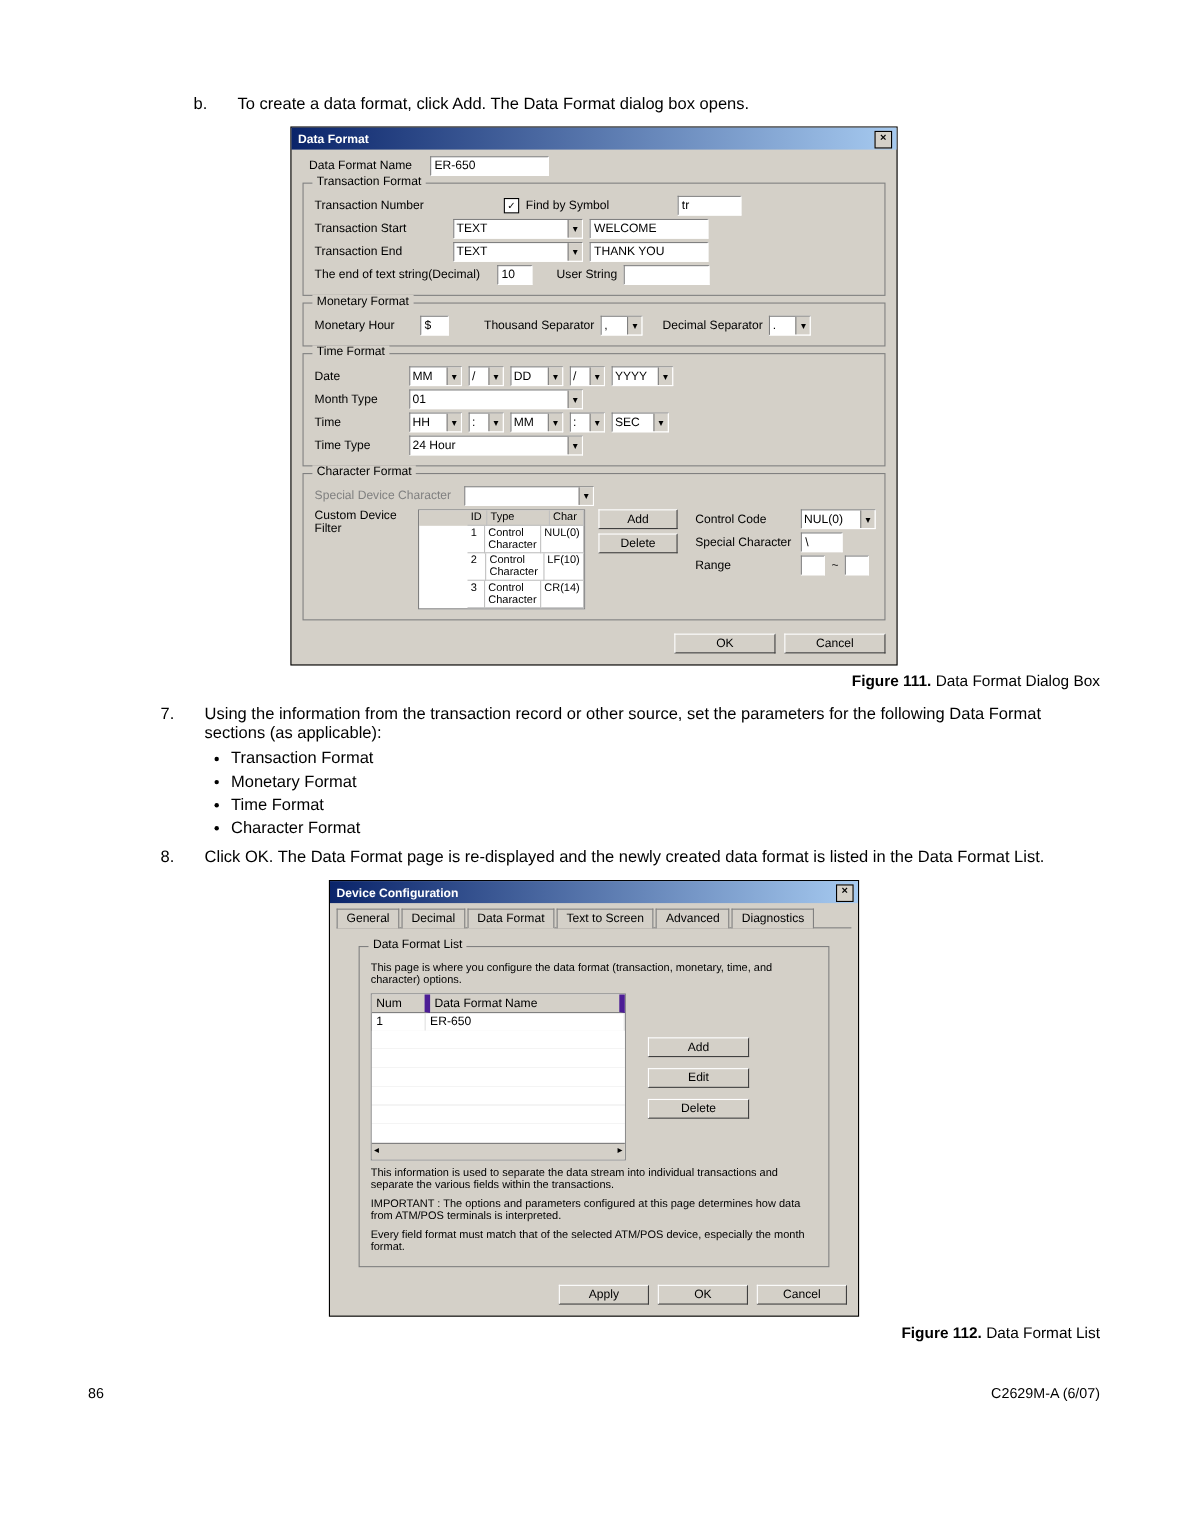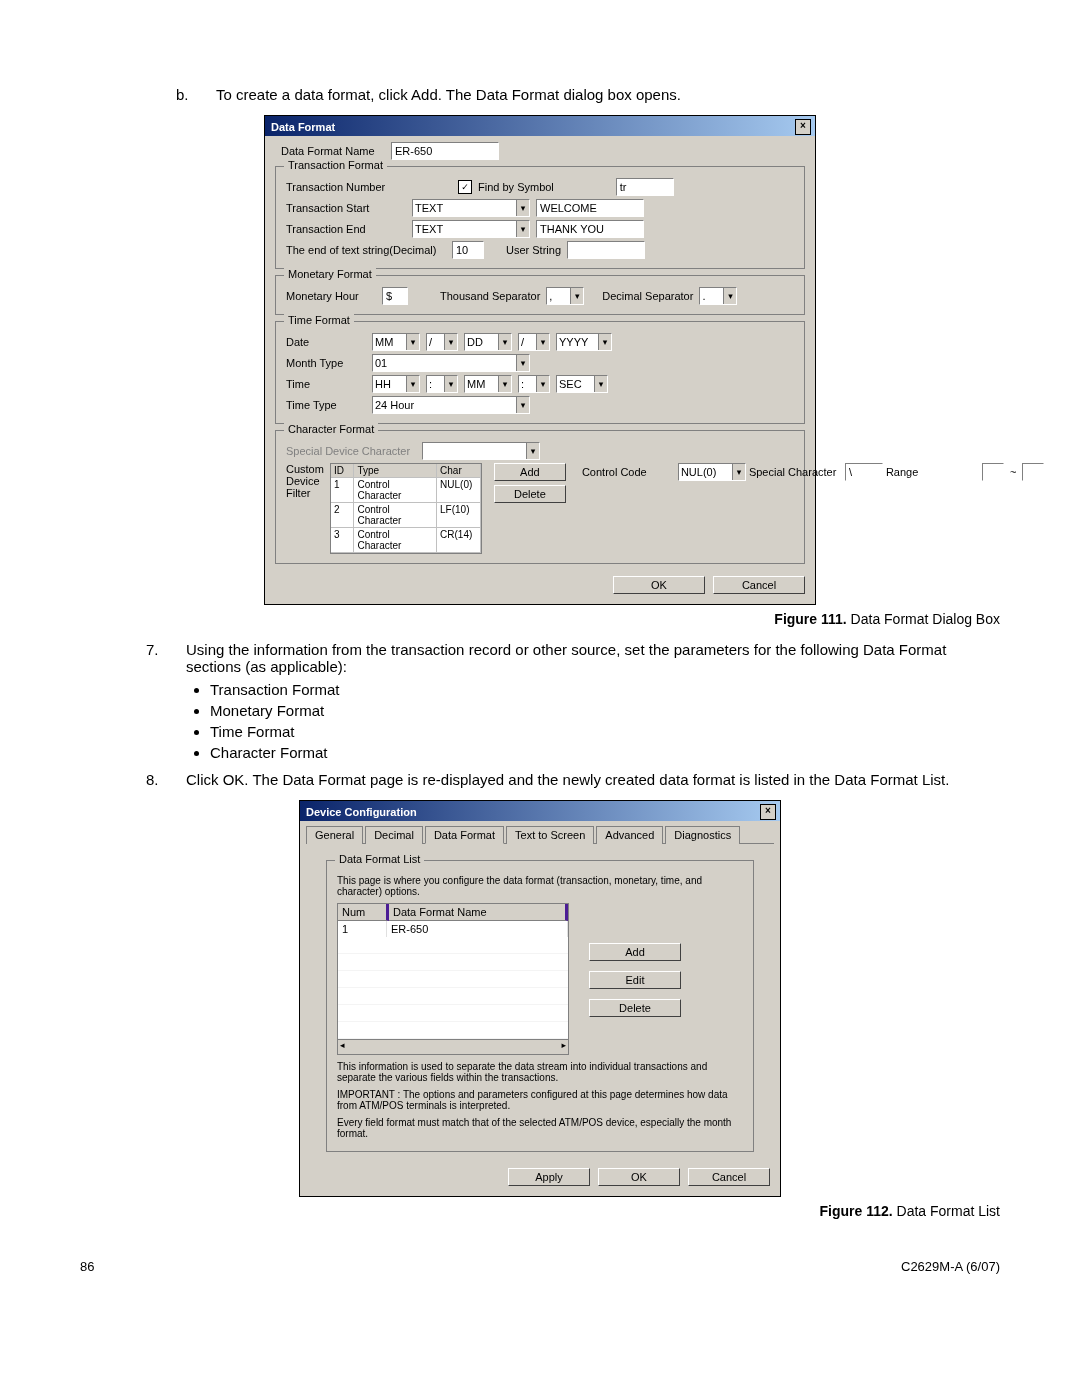--- a/index.html
+++ b/index.html
@@ -162,21 +162,21 @@
   .mini-table {
     border: 1px solid #808080;
     background: #fff;
     font-size: 10px;
     width: 150px;
   }
   .mini-table .hdr, .mini-table .r {
     display:flex;
   }
   .mini-table .c { padding:1px 3px; border-right:1px solid #c0c0c0; border-bottom:1px solid #c0c0c0; }
-  .mini-table .c1{ width:18px;} .mini-table .c2{ width:82px;} .mini-table .c3{width:40px;}
+  .mini-table .c1{ width:18px;margin-left:44px;} .mini-table .c2{ width:82px;} .mini-table .c3{width:40px;}
   .mini-table .hdr { background:#d4d0c8; font-weight:normal;}
 
   
   .win2 { width: 480px; }
   .tabs {
     display:flex;
     margin: 4px 6px 0 6px;
     font-size:11px;
     border-bottom: 1px solid #808080;
   }
@@ -196,21 +196,21 @@
   .list-table {
     background:#fff;
     border:1px solid #808080;
     width: 230px;
     height: 150px;
     font-size:11px;
     display:flex;
     flex-direction:column;
   }
   .list-table .th { display:flex; background:#d4d0c8; }
-  .list-table .th div { padding:2px 4px; border-right:3px solid #4c1d95; border-bottom:1px solid #808080;}
+  .list-table .th div { padding:2px 4px; border-right:5px solid #4c1d95; border-bottom:1px solid #808080;}
   .list-table .tr { display:flex; }
   .list-table .tr div { padding:2px 4px; border-right:1px solid #e0e0e0; }
   .list-table .grid { flex:1; background: repeating-linear-gradient(to bottom, #fff 0, #fff 16px, #f4f4f4 16px, #f4f4f4 17px);}
   .hscroll { height:14px; background:#d4d0c8; border-top:1px solid #808080; display:flex; justify-content:space-between; font-size:9px; padding:0 2px; }
 
   .note-txt { font-size:10px; margin:6px 0; }
 
   .dlg-btns { display:flex; justify-content:flex-end; gap:8px; padding:6px 10px 10px 0; }
 
 </style>
@@ -338,21 +338,21 @@
               <div class="c c2">Control Character</div>
               <div class="c c3">CR(14)</div>
             </div>
         </div>
 
         <div style="display:flex;flex-direction:column;gap:4px;margin-left:6px">
           <span class="btn">Add</span>
           <span class="btn">Delete</span>
         </div>
 
-        <div style="margin-left:10px;display:flex;flex-direction:row;gap:3px">
+        <div style="margin-left:10px;display:flex;flex-direction:column;gap:3px">
           <div class="row" style="margin:0">
               <span class="lbl-sm" style="width:90px">Control Code</span>
               <span class="sel" style="width:50px">NUL(0)</span>
             </div>
           <div class="row" style="margin:0">
               <span class="lbl-sm" style="width:90px">Special Character</span>
               <span class="inp" style="width:30px">\</span>
             </div>
           <div class="row" style="margin:0">
               <span class="lbl-sm" style="width:90px">Range</span>

